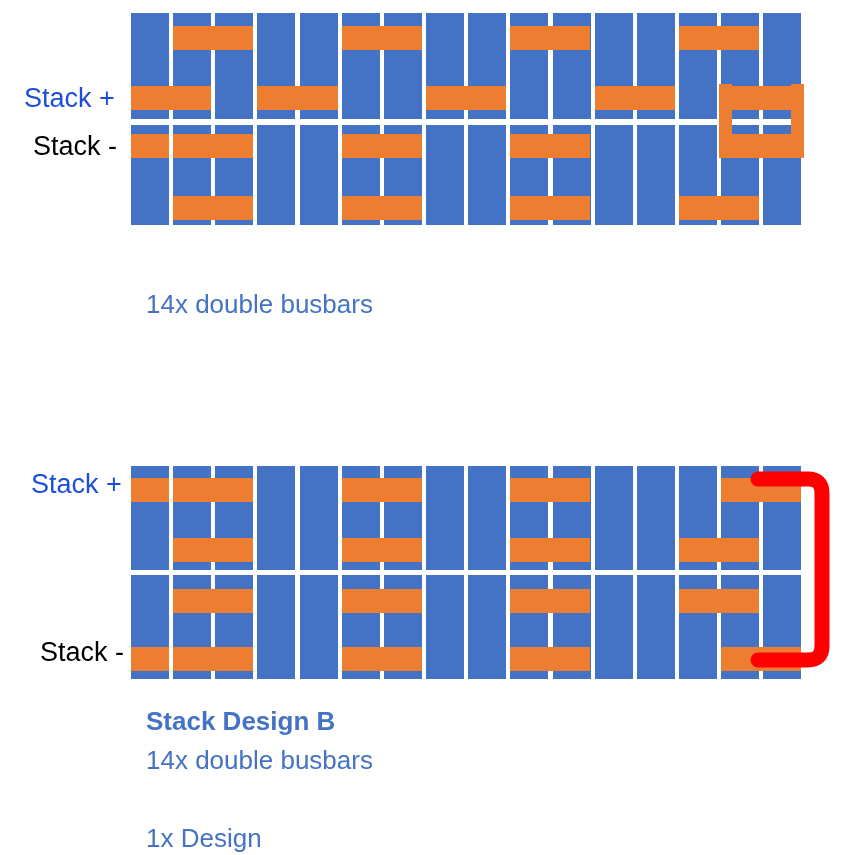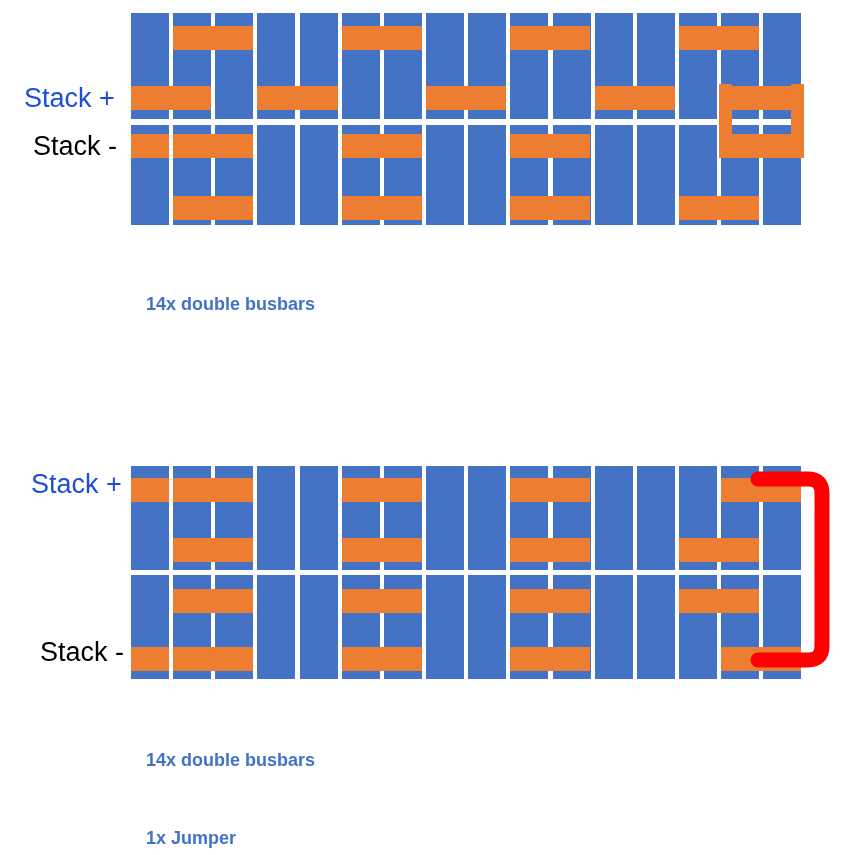--- a/index.html
+++ b/index.html
@@ -51,22 +51,22 @@
     color: #4472C4;
     font-family: "Liberation Sans", sans-serif;
     white-space: nowrap;
   }
   .caption-title {
     font-size: 26px;
     font-weight: bold;
     line-height: 34px;
   }
   .caption-line {
-    font-size: 18px;
-    font-weight: bold;
+    font-size: 26px;
+    font-weight: normal;
     line-height: 34px;
   }
 
   
   .jumper {
     position: absolute;
     pointer-events: none;
   }
 </style>
 </head>
@@ -189,16 +189,17 @@
     </div>
 
   <svg class="jumper" style="left:750px; top:462px;" width="95" height="215" viewBox="0 0 95 215">
     <path d="M 8 17 L 58 17 Q 72 17 72 31 L 72 184 Q 72 198 58 198 L 8 198" fill="none" stroke="#FF0000" stroke-width="15" stroke-linecap="round"></path>
   </svg>
 
   <div class="lbl lbl-plus" style="left:31px; top:468px;">Stack +</div>
 
   <div class="lbl lbl-minus" style="left:40px; top:636px;">Stack -</div>
 
+  <div class="caption caption-title" style="left:146px; top:704px;">Stack Design B</div>
   <div class="caption caption-line" style="left:146px; top:743px;">14x double busbars</div>
-  <div class="caption caption-line" style="left:146px; top:821px;">1x Jumper</div>
+  <div class="caption caption-line" style="left:146px; top:821px;">1x Design</div>
 
 </div>
 
 </body></html>

